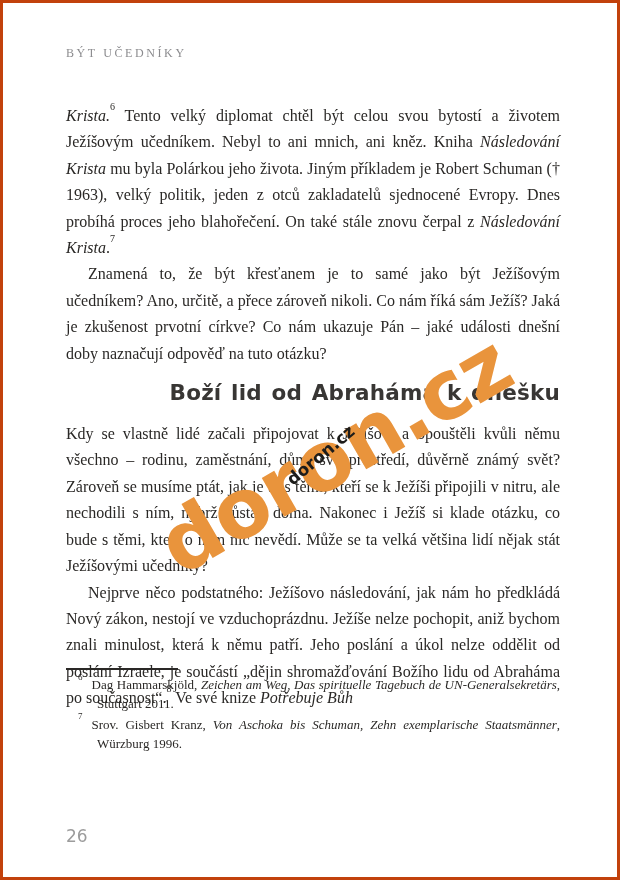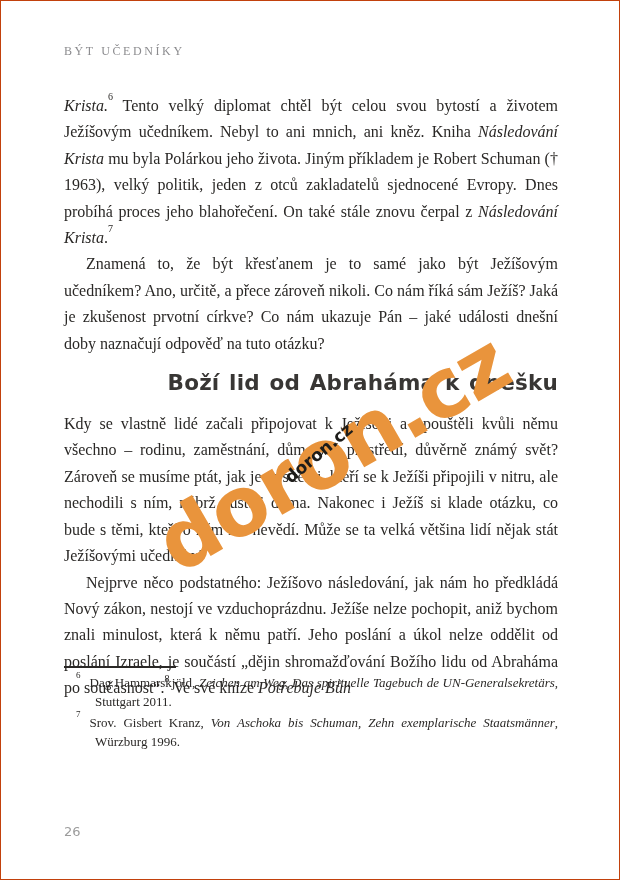--- a/index.html
+++ b/index.html
@@ -1,27 +1,27 @@
 <!DOCTYPE html>
 <html><head>
 <meta charset="utf-8">
 <style>
   html,body{margin:0;padding:0;background:#fff;}
   .page{
     position:relative;width:620px;height:880px;background:#ffffff;
     overflow:hidden;font-family:"Liberation Serif",serif;color:#2a2826;
-    box-sizing:border-box;border:1px solid #c2410c;
+    box-sizing:border-box;border:3px solid #c2410c;
   }
   .running-header{
     position:absolute;left:63px;top:43px;
     font-family:"Liberation Serif",serif;font-size:12px;letter-spacing:2.6px;
     color:#8b8b8e;
   }
   .body-text{
-    position:absolute;left:63px;top:92px;width:494px;
+    position:absolute;left:63px;top:100px;width:494px;
     font-size:16px;line-height:26.4px;text-align:justify;
   }
   .body-text p{margin:0;}
   .body-text p.indent{text-indent:22px;}
   .body-text h2{
     font-family:"DejaVu Sans",sans-serif;font-weight:bold;
     font-size:21.5px;line-height:26px;color:#383634;letter-spacing:0.2px;
     margin:13px 0 15px 0;text-align:right;word-spacing:2px;
   }
   .it{font-style:italic;}
@@ -44,21 +44,21 @@
     transform:rotate(-30deg);pointer-events:none;letter-spacing:-1px;
   }
   .watermark-small{
     position:absolute;left:270px;top:439px;width:95px;height:26px;
     line-height:26px;text-align:center;
     font-family:"DejaVu Sans",sans-serif;font-weight:bold;font-size:17px;
     transform:rotate(-40deg);pointer-events:none;
   }
   .page-number{
     position:absolute;left:63px;top:823px;
-    font-family:"DejaVu Sans",sans-serif;font-size:13px;color:#9c9c9c;
+    font-family:"DejaVu Sans",sans-serif;font-size:17px;color:#9c9c9c;
   }
 </style>
 </head>
 <body>
 
 <div class="page">
 
   <div class="running-header">BÝT UČEDNÍKY</div>
 
   <main class="body-text">

